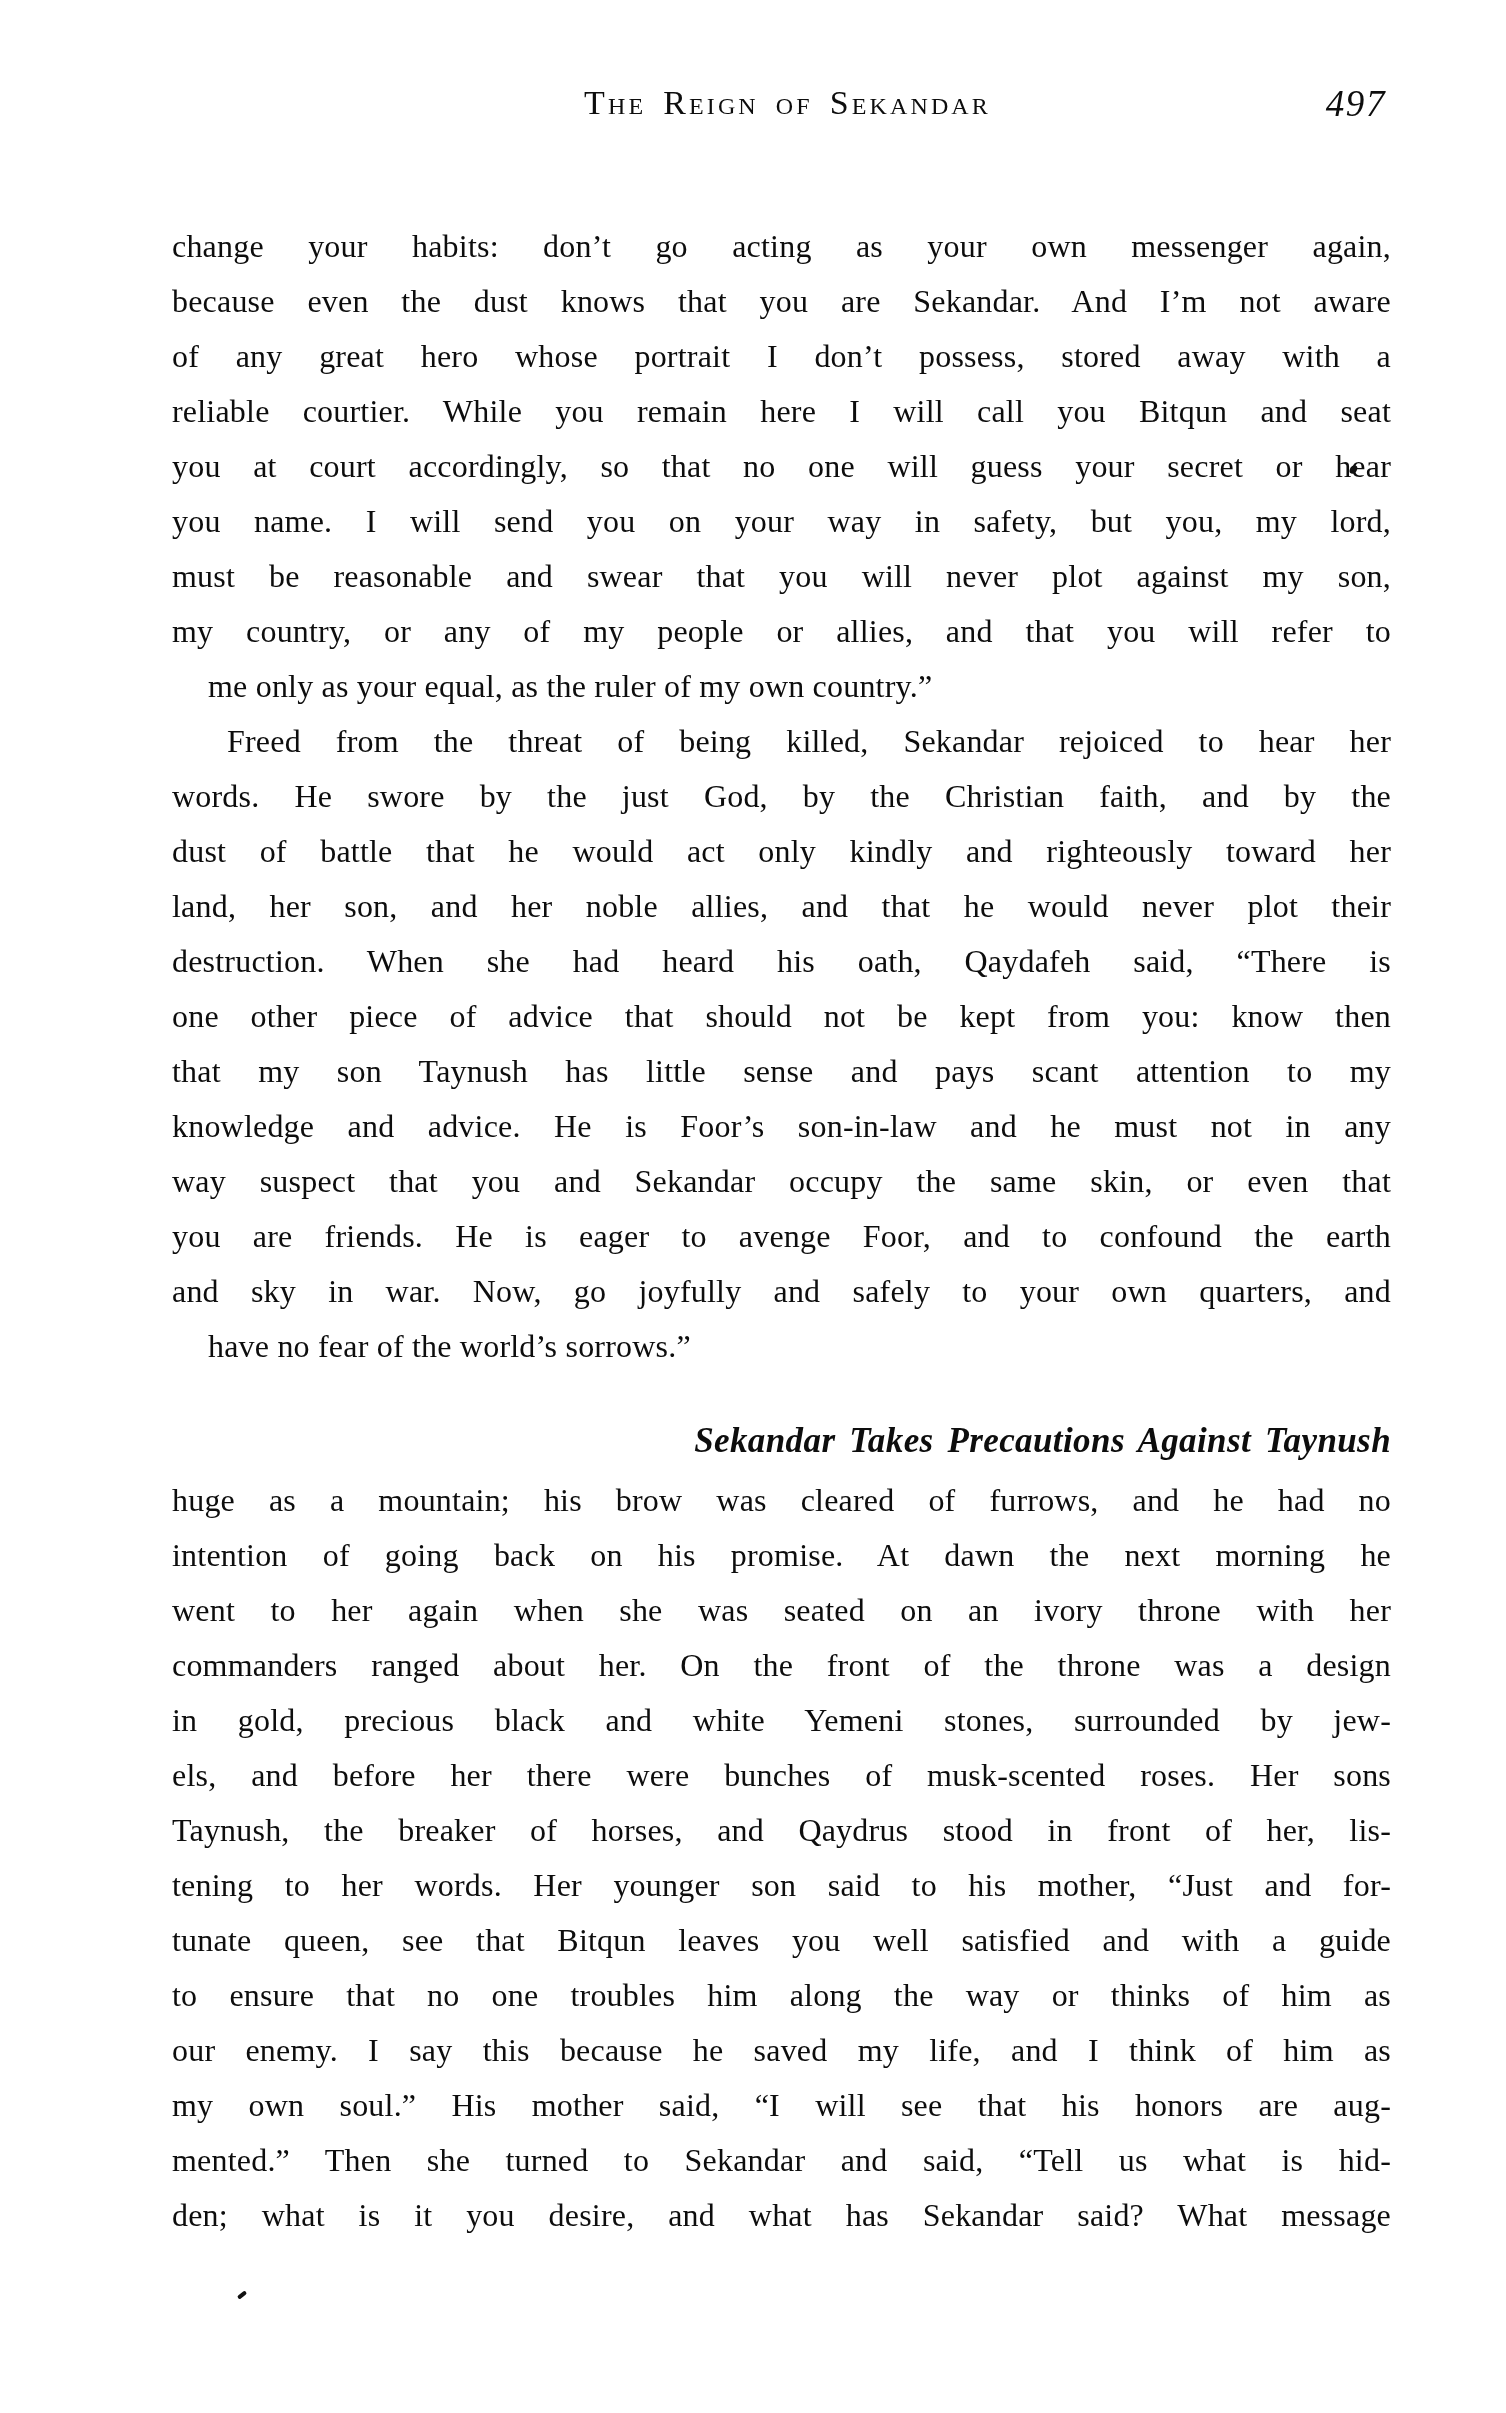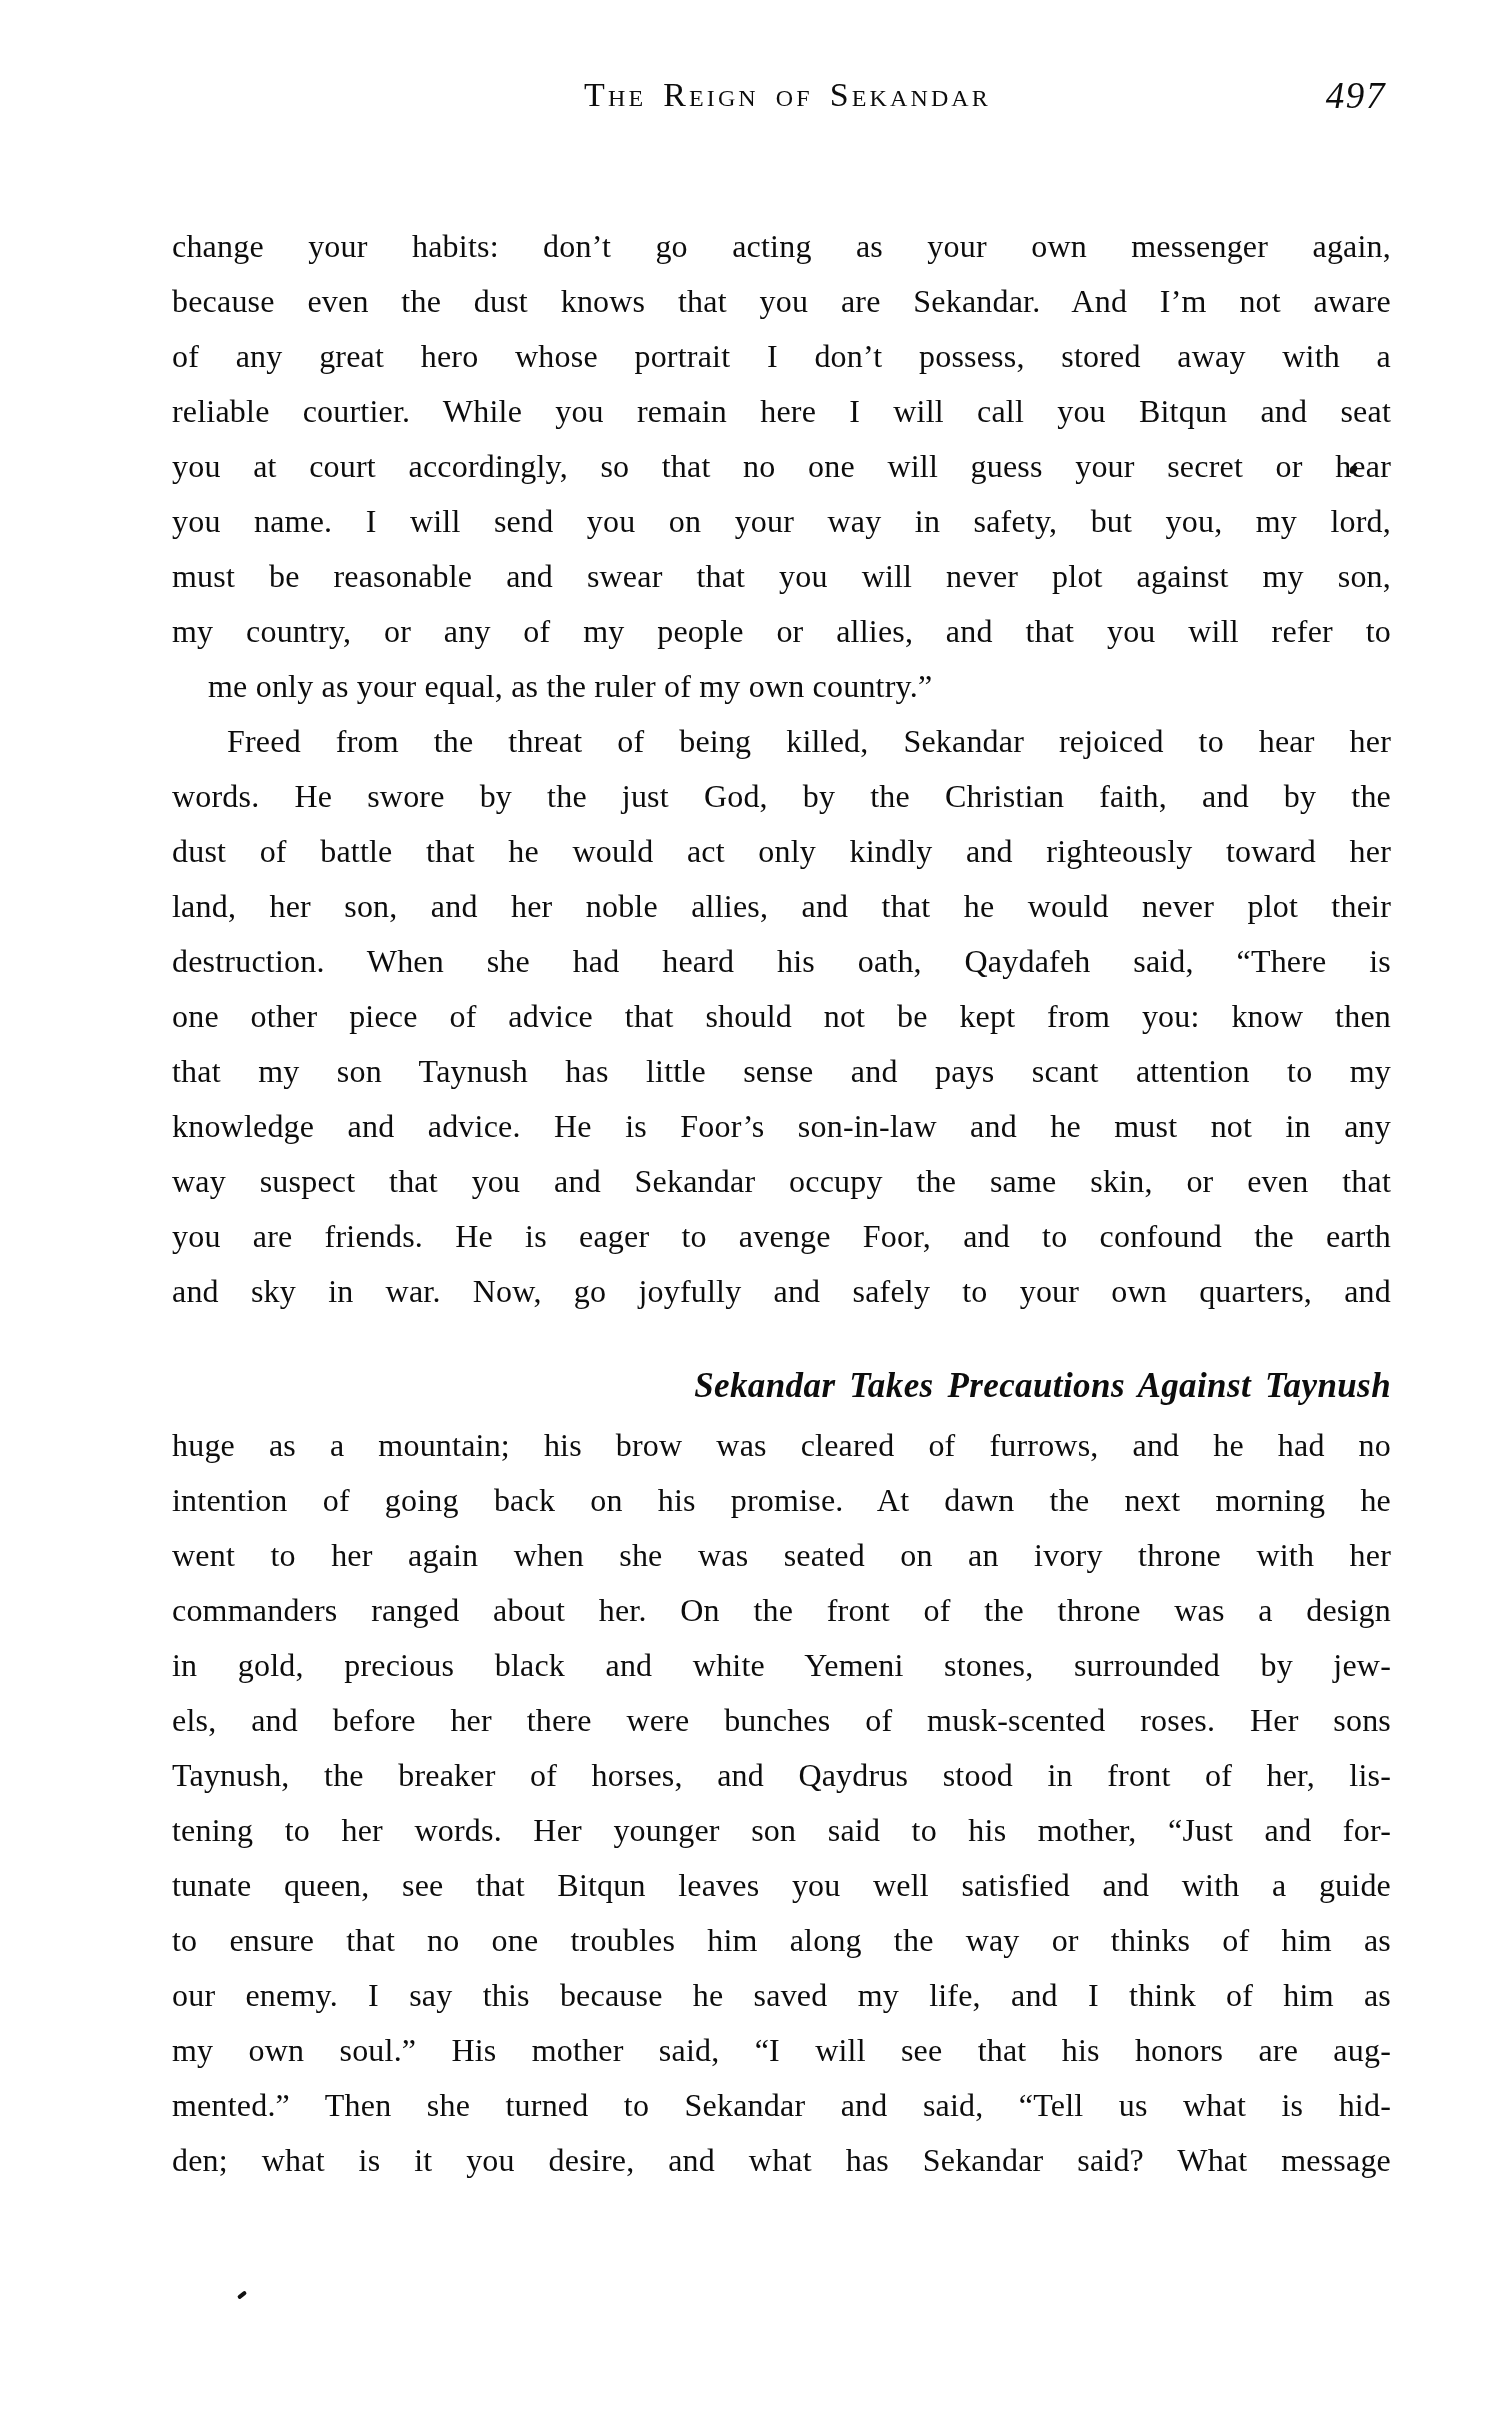--- a/index.html
+++ b/index.html
@@ -7,21 +7,21 @@
     position: relative;
     width: 1506px;
     height: 2413px;
     background: #ffffff;
     color: #0d0d0d;
     font-family: "Liberation Serif", "DejaVu Serif", serif;
     overflow: hidden;
   }
   .running-header {
     position: absolute;
-    top: 76px;
+    top: 84px;
     left: 178px;
     width: 1219px;
     height: 47px;
     text-align: center;
   }
   .header-title {
     display: inline-block;
     font-variant: small-caps;
     font-size: 34px;
     letter-spacing: 3.1px;
@@ -116,20 +116,21 @@
         <div class="line">words. He swore by the just God, by the Christian faith, and by the</div>
         <div class="line">dust of battle that he would act only kindly and righteously toward her</div>
         <div class="line">land, her son, and her noble allies, and that he would never plot their</div>
         <div class="line">destruction. When she had heard his oath, Qaydafeh said, “There is</div>
         <div class="line">one other piece of advice that should not be kept from you: know then</div>
         <div class="line">that my son Taynush has little sense and pays scant attention to my</div>
         <div class="line">knowledge and advice. He is Foor’s son-in-law and he must not in any</div>
         <div class="line">way suspect that you and Sekandar occupy the same skin, or even that</div>
         <div class="line">you are friends. He is eager to avenge Foor, and to confound the earth</div>
         <div class="line">and sky in war. Now, go joyfully and safely to your own quarters, and</div>
+        <div class="line last">have no fear of the world’s sorrows.”</div>
       </div>
 
     <h2 class="section-heading">Sekandar Takes Precautions Against Taynush</h2>
 
     <div class="para">
         <div class="line">huge as a mountain; his brow was cleared of furrows, and he had no</div>
         <div class="line">intention of going back on his promise. At dawn the next morning he</div>
         <div class="line">went to her again when she was seated on an ivory throne with her</div>
         <div class="line">commanders ranged about her. On the front of the throne was a design</div>
         <div class="line">in gold, precious black and white Yemeni stones, surrounded by jew-</div>

